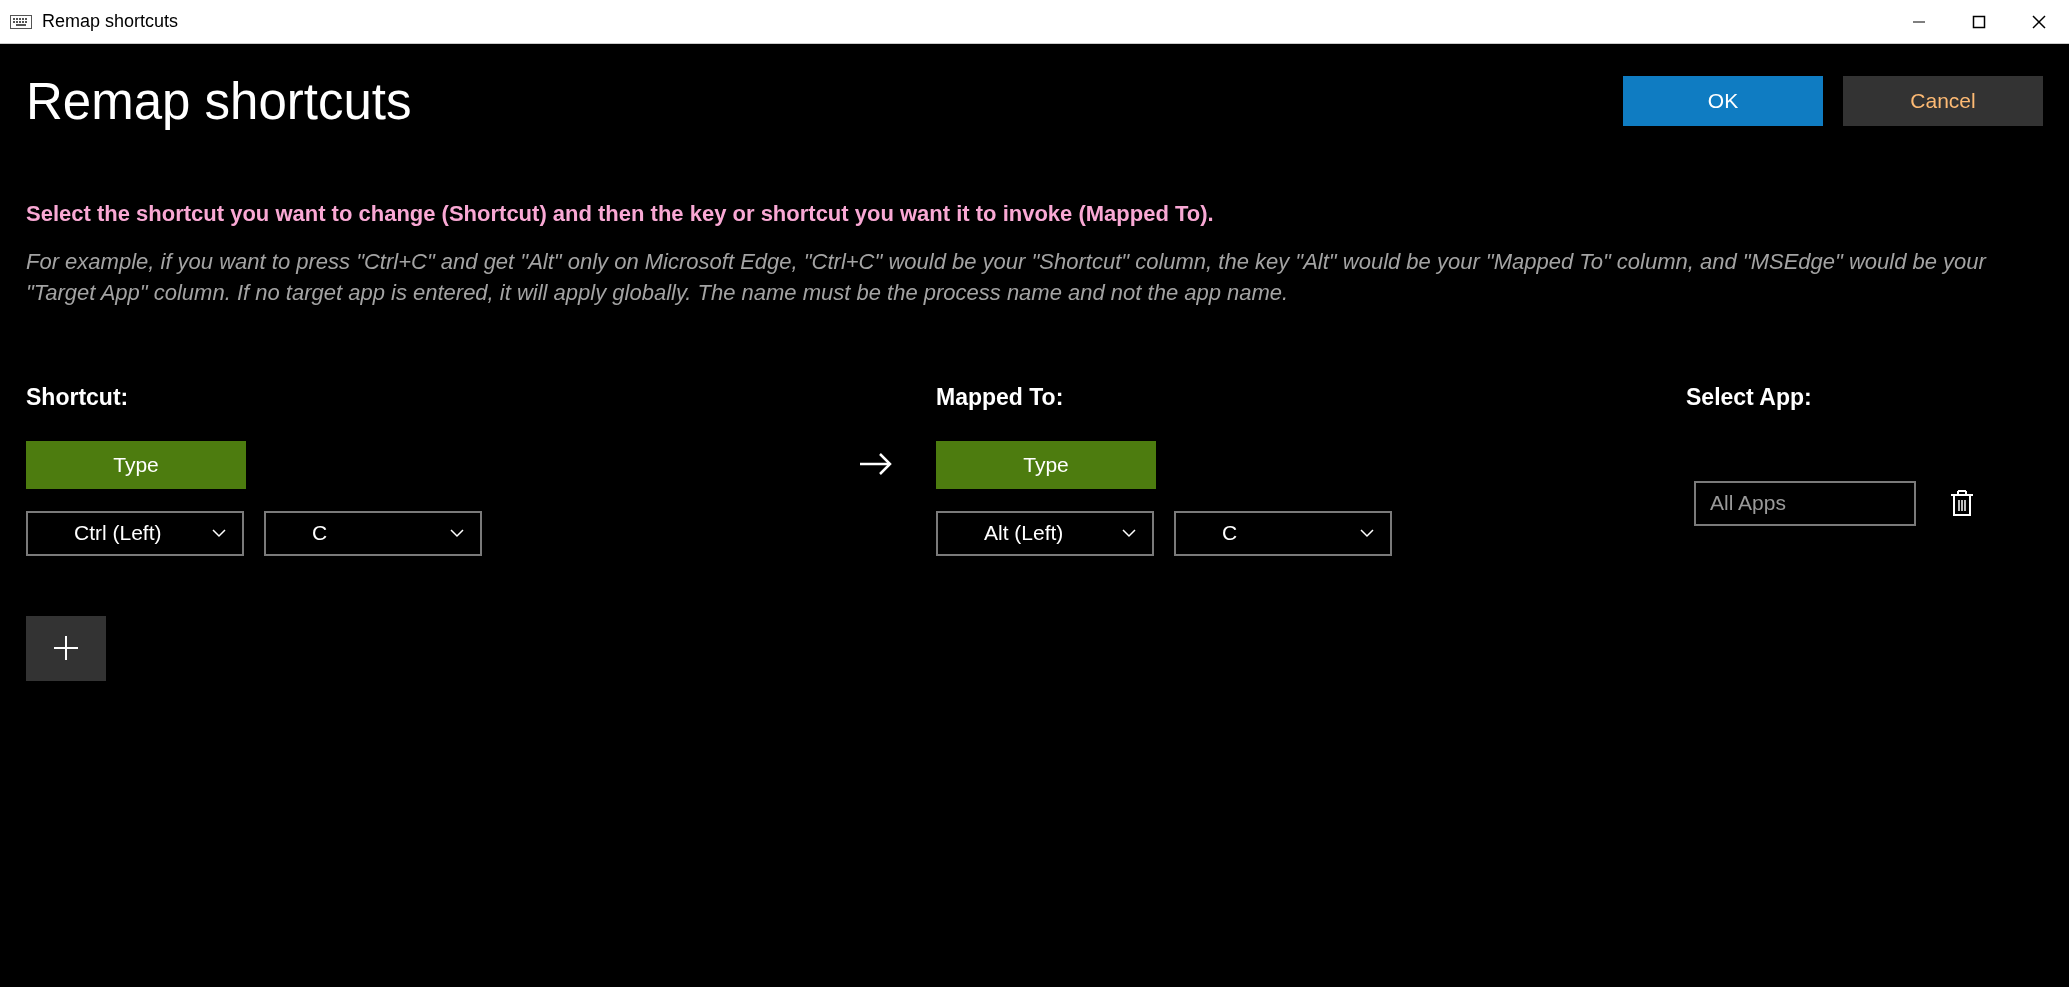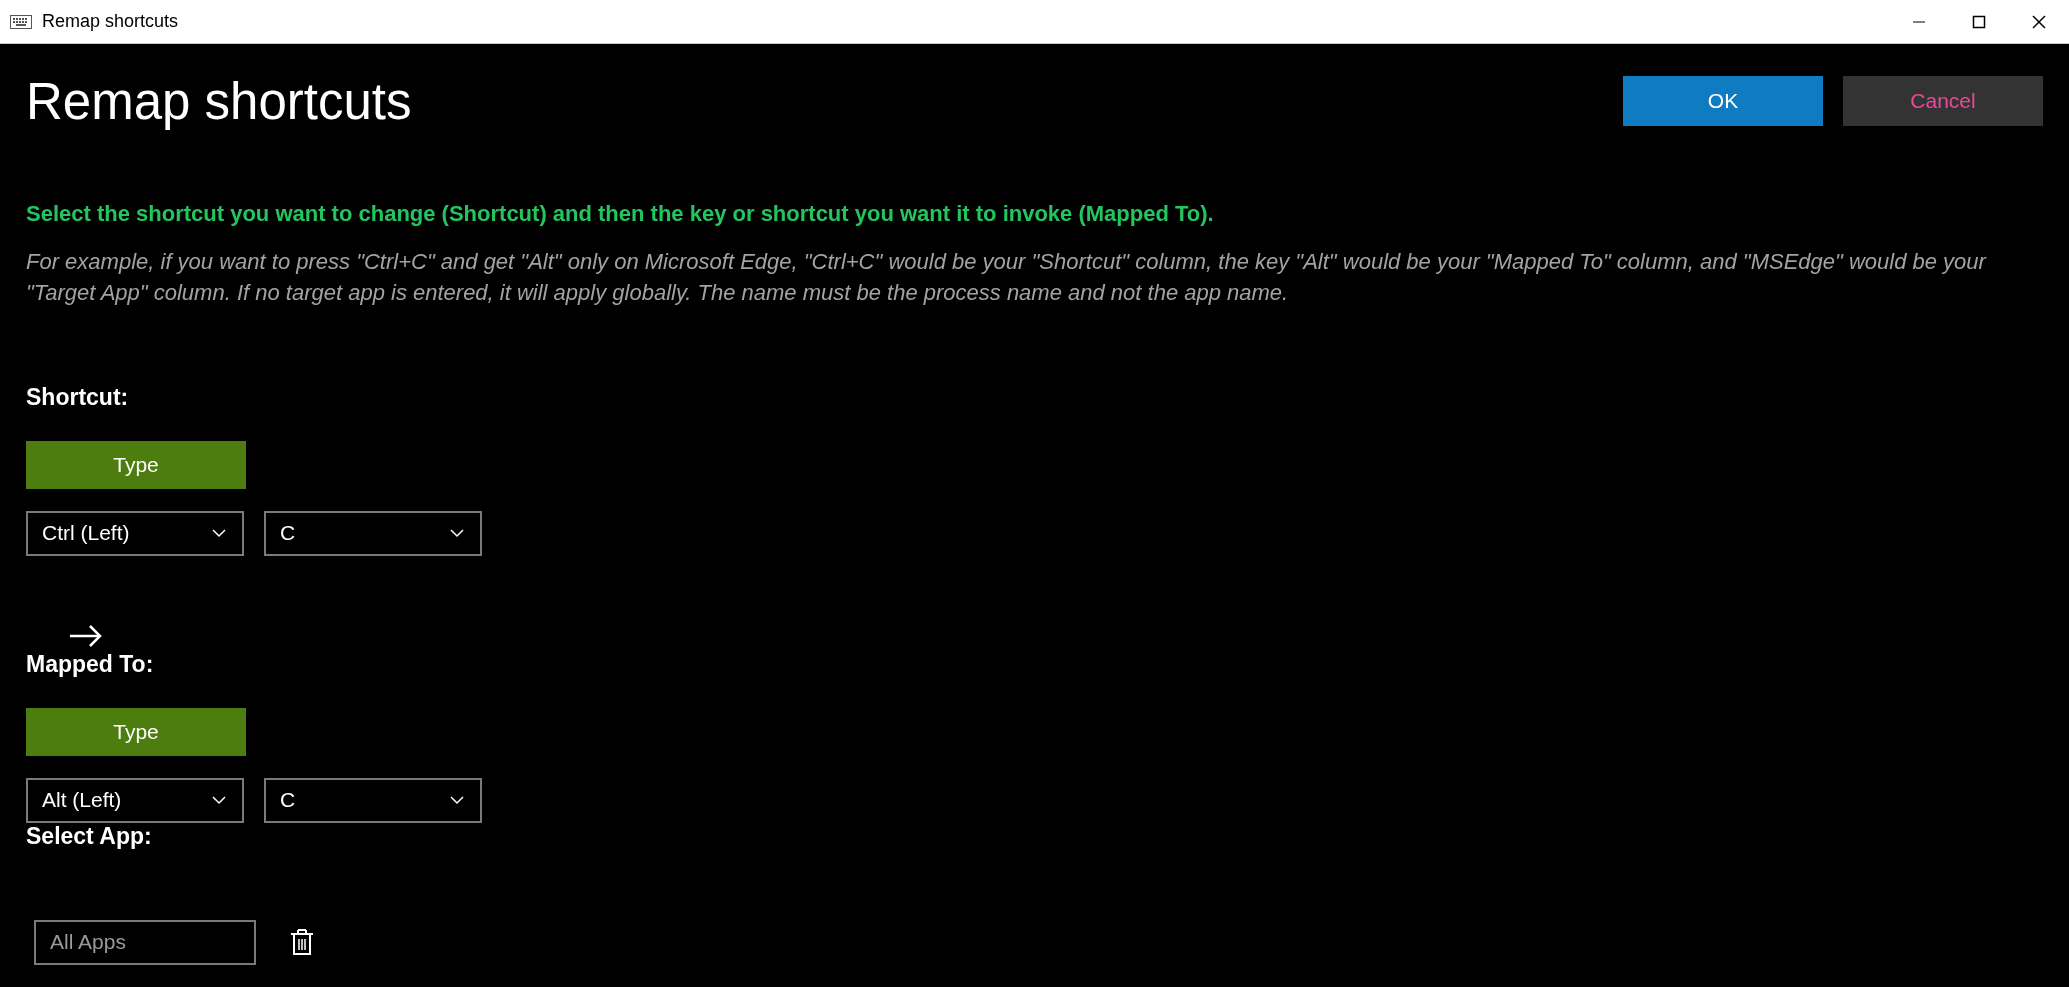--- a/index.html
+++ b/index.html
@@ -83,41 +83,40 @@
       font-size: 21px;
       border: none;
       cursor: pointer;
     }
     .btn-primary {
       background: #0f7cc2;
       color: #fff;
     }
     .btn-secondary {
       background: #333333;
-      color: #ec4899;
+      color: #fdba74;
     }
     .description-bold {
       font-size: 22px;
       font-weight: 600;
       margin-top: 70px;
-      color: #22c55e;
+      color: #f9a8d4;
     }
     .description-italic {
       font-size: 22px;
       font-style: italic;
       margin-top: 20px;
       color: #a3a3a3;
       line-height: 1.4;
     }
     
     .columns {
       display: flex;
       margin-top: 75px;
       align-items: flex-start;
-      flex-direction: column;
     }
     .col-shortcut {
       width: 790px;
     }
     .col-arrow {
       width: 120px;
       display: flex;
       align-items: center;
       justify-content: center;
       margin-top: 65px;
@@ -157,20 +156,21 @@
       background: #000;
       display: flex;
       align-items: center;
       justify-content: space-between;
       padding: 0 14px;
       cursor: pointer;
     }
     .dropdown-text {
       font-size: 21px;
       color: #fff;
+      margin-left: 32px;
     }
     .dropdown-chevron {
       color: #fff;
     }
     .target-row {
       display: flex;
       align-items: center;
       gap: 28px;
       margin-top: 70px;
       padding-left: 8px;

